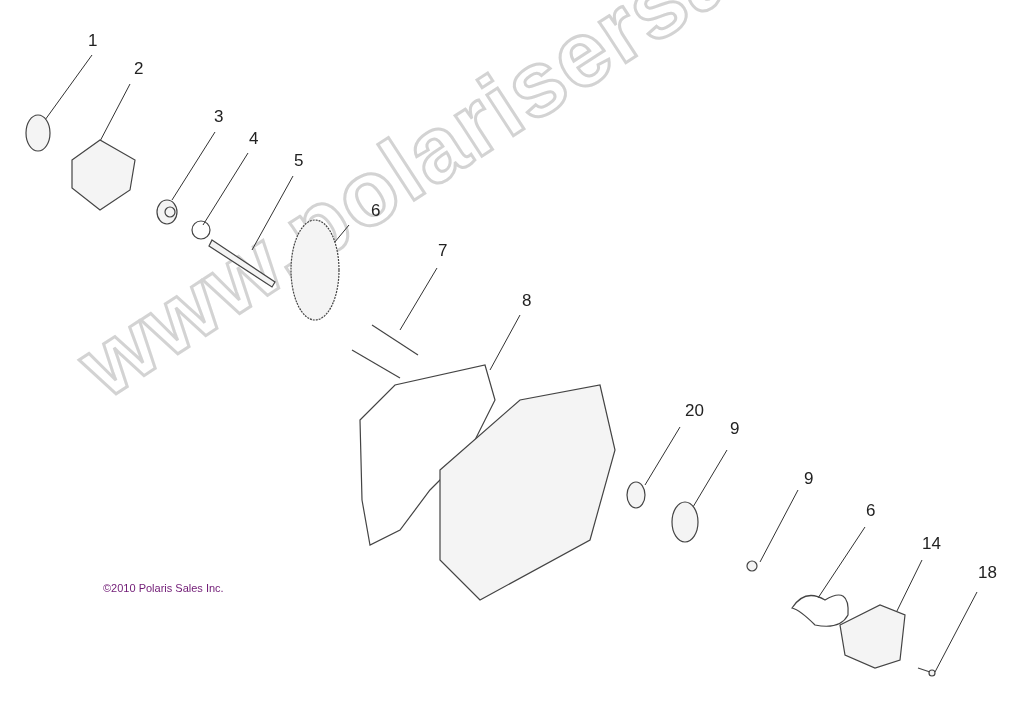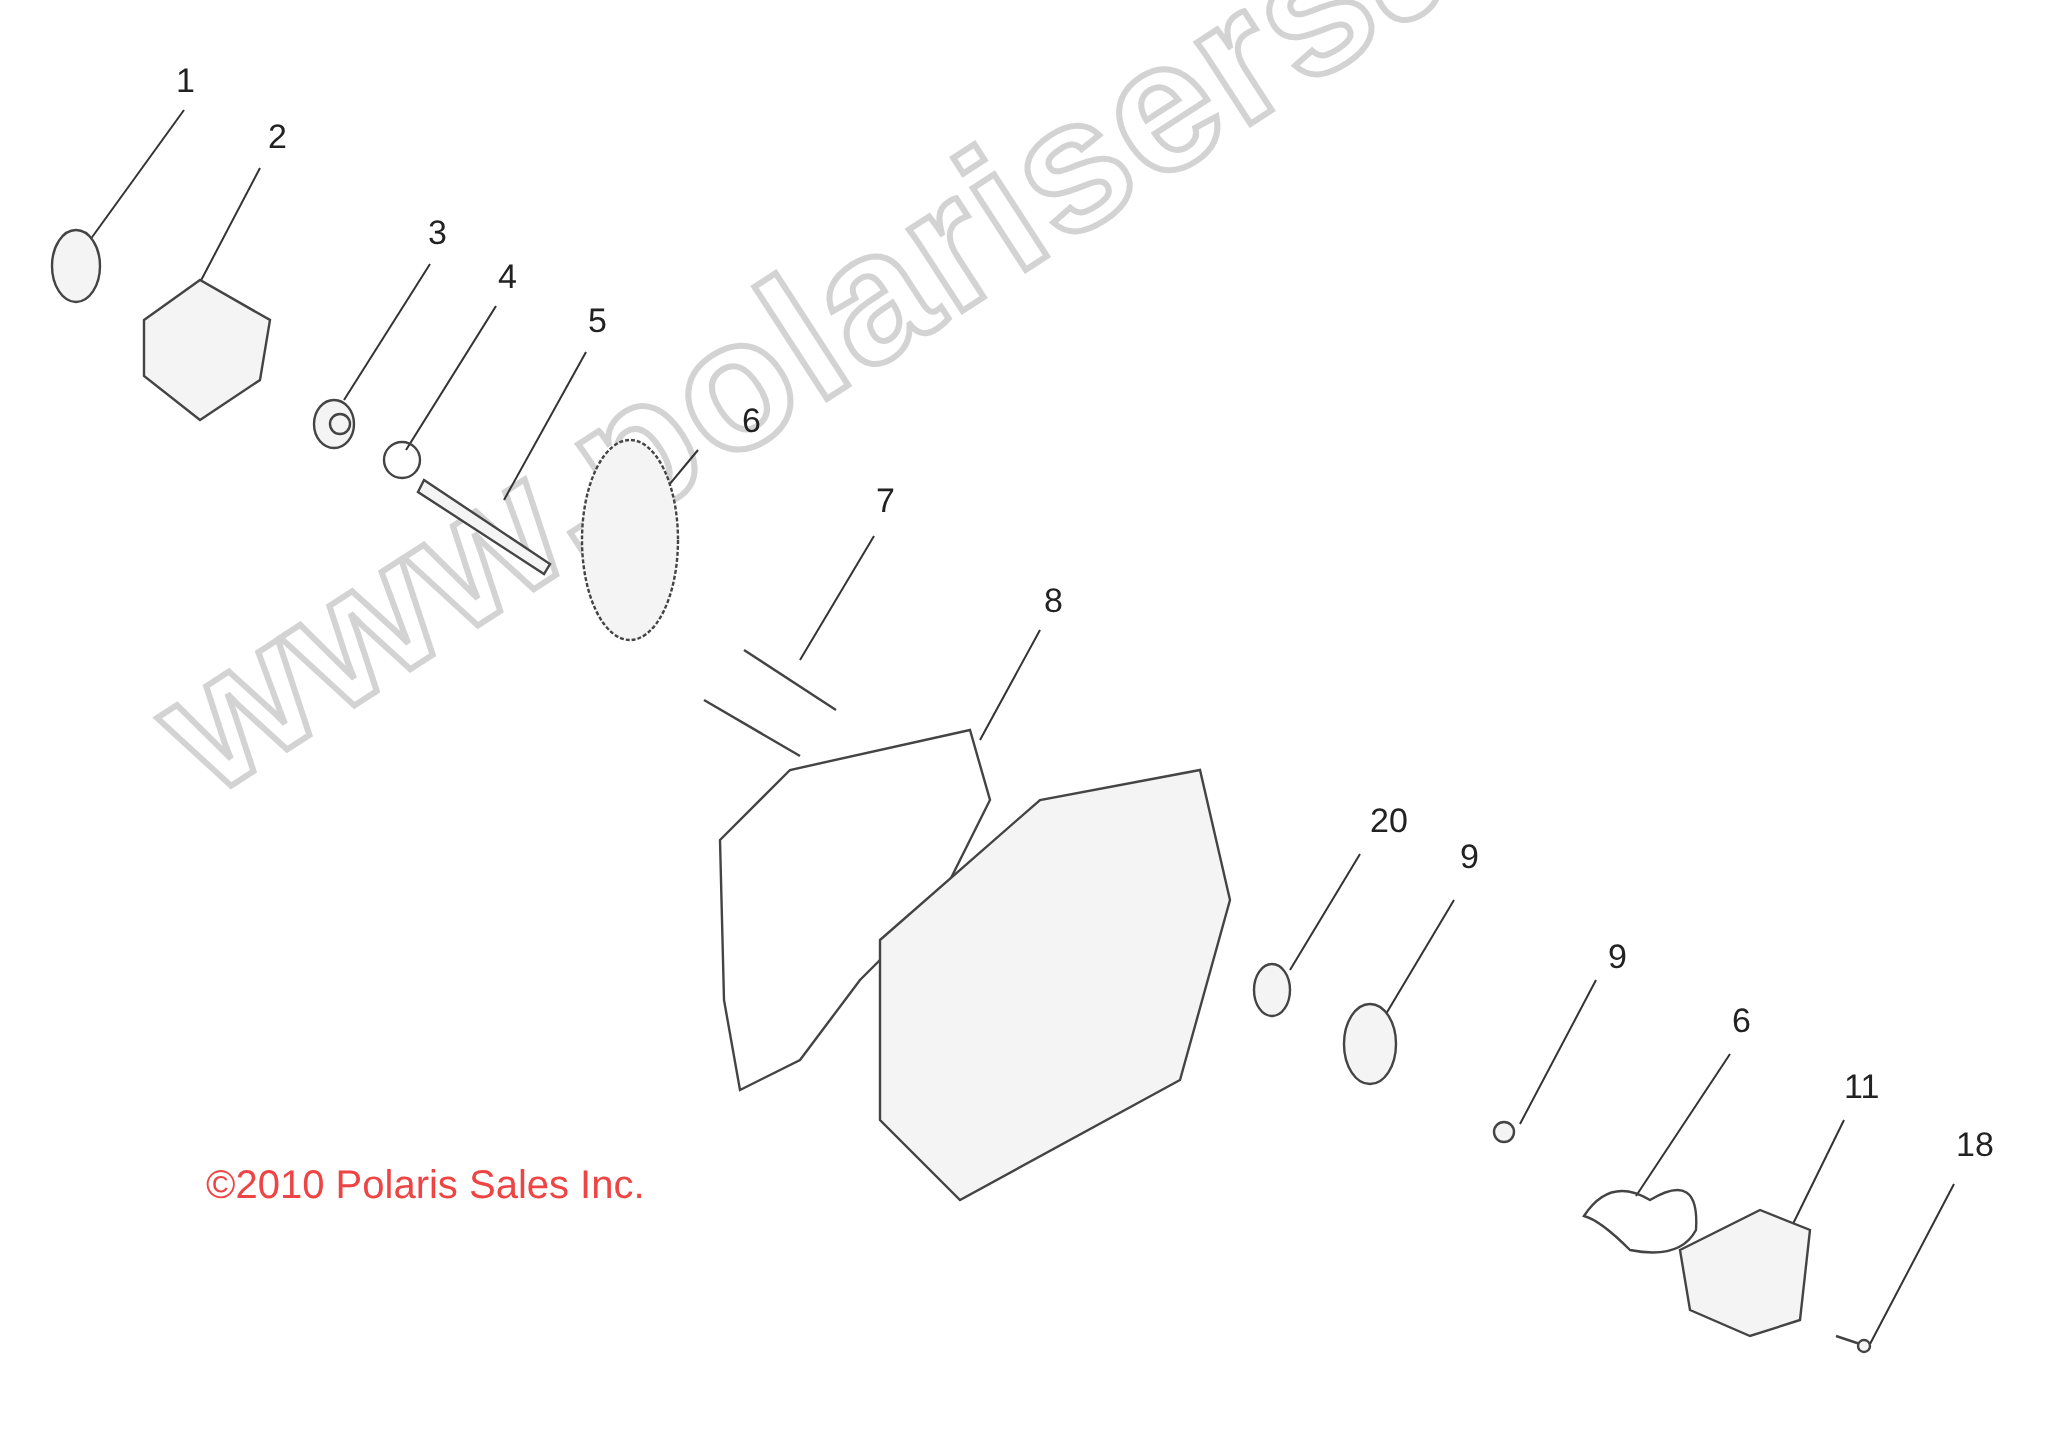--- a/index.html
+++ b/index.html
@@ -1,19 +1,19 @@
 <!DOCTYPE html>
 <html><head>
 <meta charset="utf-8">
 <style>
   html,body{margin:0;padding:0;background:#ffffff;}
   body{width:1028px;height:720px;position:relative;overflow:hidden;font-family:"Liberation Sans",sans-serif;}
   #canvas{position:absolute;left:0;top:0;width:1028px;height:720px;}
   .callout{position:absolute;font-size:17px;color:#222;line-height:1;}
-  .copyright{position:absolute;left:103px;top:582px;font-size:20px;color:#ef4444;}
+  .copyright{position:absolute;left:103px;top:582px;font-size:11px;color:#701a75;}
   .watermark{position:absolute;left:60px;top:330px;font-size:92px;font-weight:bold;color:#ffffff;
     -webkit-text-stroke:3px #cfcfcf;transform:rotate(-33deg);transform-origin:left top;white-space:nowrap;letter-spacing:2px;opacity:0.9;}
 </style>
 </head>
 <body>
 
 <div id="canvas">
   <div class="watermark">www.polarisersatzteile.de</div>
 
   <svg width="1028" height="720" style="position:absolute;left:0;top:0">
@@ -61,17 +61,17 @@
   <span class="callout" style="left:214px;top:108px">3</span>
   <span class="callout" style="left:249px;top:130px">4</span>
   <span class="callout" style="left:294px;top:152px">5</span>
   <span class="callout" style="left:371px;top:202px">6</span>
   <span class="callout" style="left:438px;top:242px">7</span>
   <span class="callout" style="left:522px;top:292px">8</span>
   <span class="callout" style="left:685px;top:402px">20</span>
   <span class="callout" style="left:730px;top:420px">9</span>
   <span class="callout" style="left:804px;top:470px">9</span>
   <span class="callout" style="left:866px;top:502px">6</span>
-  <span class="callout" style="left:922px;top:535px">11</span>
+  <span class="callout" style="left:922px;top:535px">14</span>
   <span class="callout" style="left:978px;top:564px">18</span>
 
   <div class="copyright">©2010 Polaris Sales Inc.</div>
 </div>
 
 </body></html>

